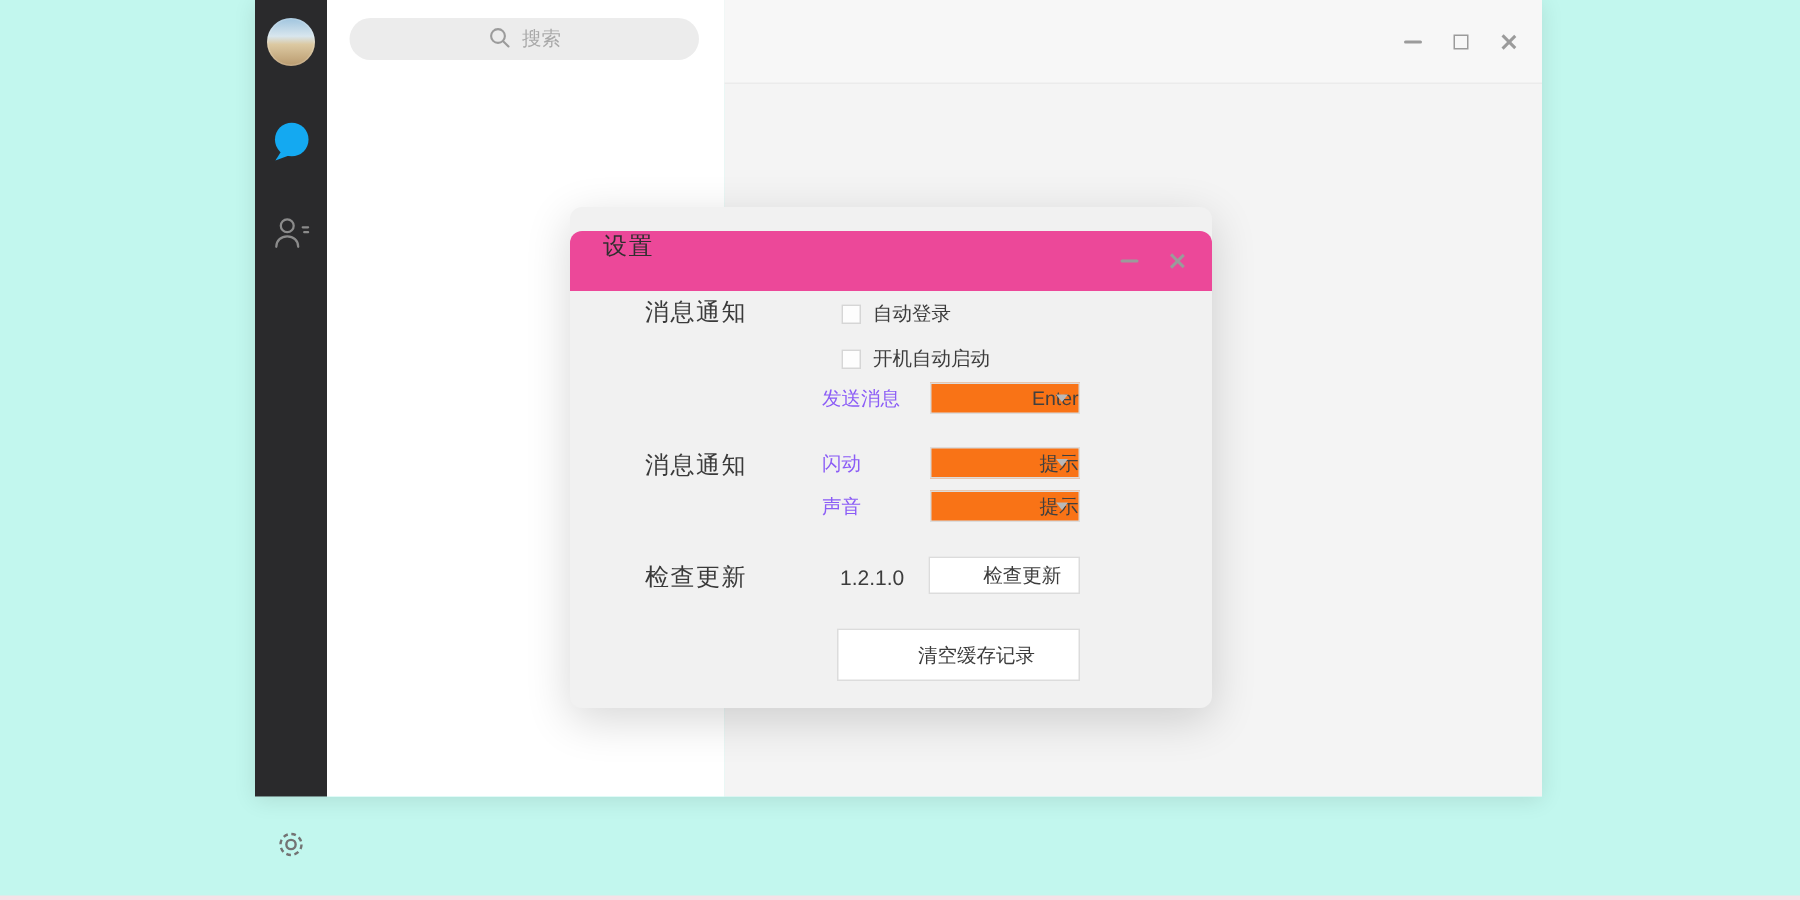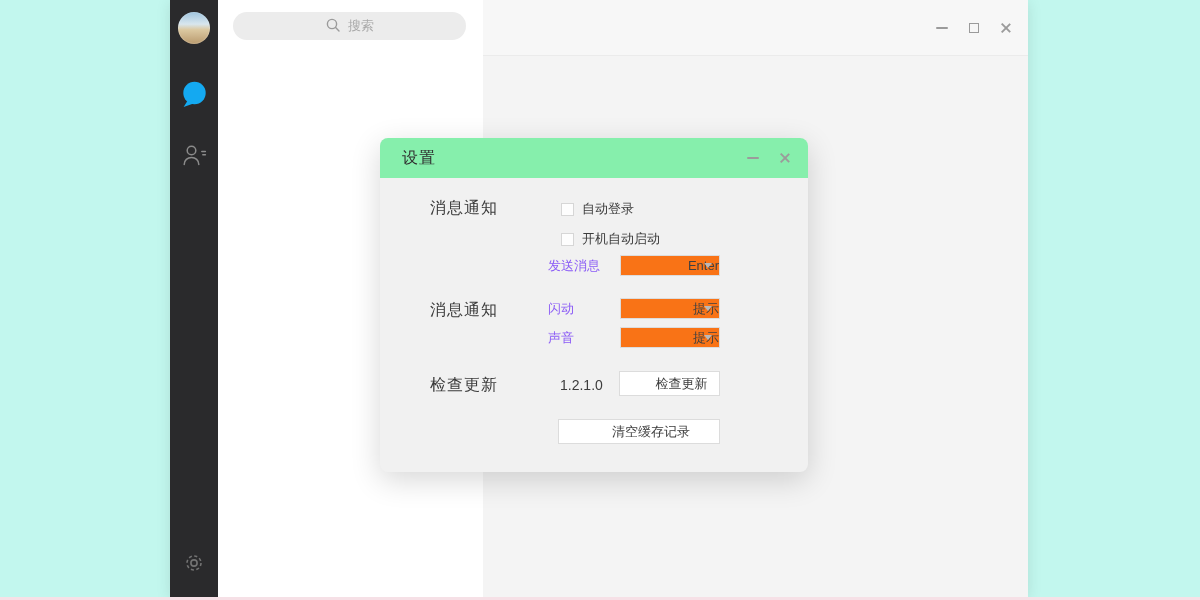--- a/index.html
+++ b/index.html
@@ -3,21 +3,21 @@
 <meta charset="utf-8">
 <style>
   * { margin:0; padding:0; box-sizing:border-box; }
   html,body { width:1200px; height:600px; overflow:hidden; }
   body { font-family:"Liberation Sans","DejaVu Sans",sans-serif; }
 
   .stage { position:relative; width:1200px; height:600px; background:#c2f7ee; }
   .desktop-strip { position:absolute; left:0; bottom:0; width:1200px; height:3px; background:#f6e0e6; }
 
   
-  .app-window { position:absolute; left:170px; top:0; width:858px; height:597px; box-shadow:0 2px 14px rgba(0,0,0,.10);padding-left:36px; }
+  .app-window { position:absolute; left:170px; top:0; width:858px; height:531px; box-shadow:0 2px 14px rgba(0,0,0,.10);padding-left:36px; }
 
   
   .sidebar { position:absolute; left:0; top:0; width:48px; height:100%; background:#2a2a2c; }
   .avatar { position:absolute; left:8px; top:12px; width:32px; height:32px; border-radius:50%;
             background:linear-gradient(180deg,#9fc4de 0%,#d8e6ee 38%,#dcc9a2 55%,#b99a6e 100%);
             box-shadow:inset 0 0 0 1px rgba(255,255,255,.15); }
   .nav-icon { position:absolute; left:0; width:48px; display:flex; justify-content:center; cursor:pointer; }
   .nav-chat { top:80px; }
   .nav-contacts { top:142px; }
   .nav-gear { top:552px; }
@@ -36,22 +36,22 @@
   .min-bar { width:12px; height:2px; background:#9b9b9b; border-radius:1px; }
   .max-box { width:10px; height:10px; border:1.4px solid #9b9b9b; }
   .x-icon { width:12px; height:12px; position:relative; }
   .x-icon::before,.x-icon::after { content:""; position:absolute; left:5.2px; top:0; width:1.6px; height:12px; background:#9b9b9b; }
   .x-icon::before { transform:rotate(45deg); }
   .x-icon::after  { transform:rotate(-45deg); }
 
   
   .dialog { position:absolute; left:380px; top:138px; width:428px; height:334px; border-radius:8px;
             background:#f1f1f1; box-shadow:0 8px 30px rgba(0,0,0,.16); z-index:10; }
-  .dialog-titlebar { position:absolute; left:0; top:0; width:100%; height:40px; background:#86efac;
-                     border-radius:8px 8px 0 0; display:flex; align-items:center; }
+  .dialog-titlebar { position:absolute; left:0; top:16px; width:100%; height:40px; background:#ec4899;
+                     border-radius:8px 8px 0 0; display:flex; align-items:flex-start; }
   .dialog-title { margin-left:22px; font-size:16px; color:#2f2f2f; font-weight:500; letter-spacing:1px; }
   .dialog-controls { position:absolute; right:17px; top:0; height:40px; display:flex; align-items:center; gap:20px; }
 
   .sec-label { position:absolute; font-size:16px; color:#3a3a3a; letter-spacing:1px; }
   .lbl13 { font-size:13px; color:#3c3c3c; }
 
   .chk-row { position:absolute; display:flex; align-items:center; gap:8px; cursor:pointer; }
   .chk { width:13px; height:13px; background:#fdfdfd; border:1px solid #d6d6d6; }
 
   .field-row { position:absolute; display:flex; align-items:center; }
@@ -60,21 +60,21 @@
         display:flex; align-items:center; justify-content:flex-end; position:relative; cursor:pointer; }
   .dd span { font-size:13px; color:#404040; }
   .dd .caret { position:absolute; right:7px; top:7px; width:0; height:0;
                border-left:4px solid transparent; border-right:4px solid transparent; border-top:5px solid #b9b9b9; }
 
   .version-value { position:absolute; font-size:14px; color:#3c3c3c; }
   .btn { position:absolute; background:#ffffff; border:1px solid #dcdcdc; font-size:13px; color:#3c3c3c;
          display:flex; align-items:center; justify-content:center; cursor:pointer;
          font-family:"Liberation Sans","DejaVu Sans",sans-serif;padding-left:24px; }
   .btn-update { left:239px; top:233px; width:101px; height:25px; }
-  .btn-clear  { left:178px; top:281px; width:162px; height:25px; }
+  .btn-clear  { left:178px; top:281px; width:162px; height:35px; }
 </style>
 </head>
 <body>
 
 <div class="stage">
 
   <div class="app-window">
 
     <div class="sidebar">
       <div class="avatar"></div>

